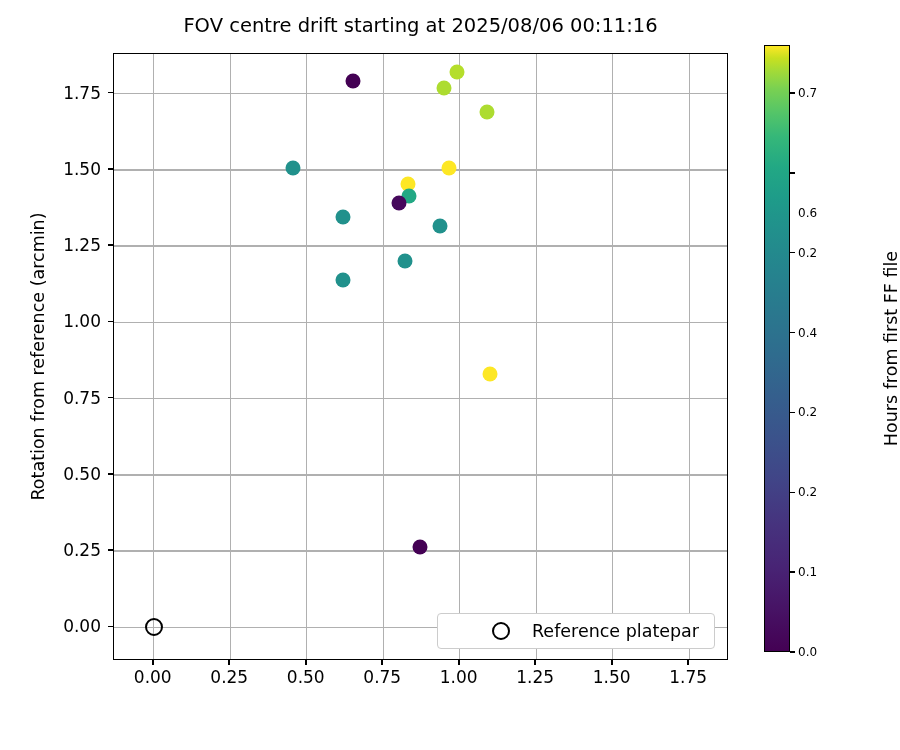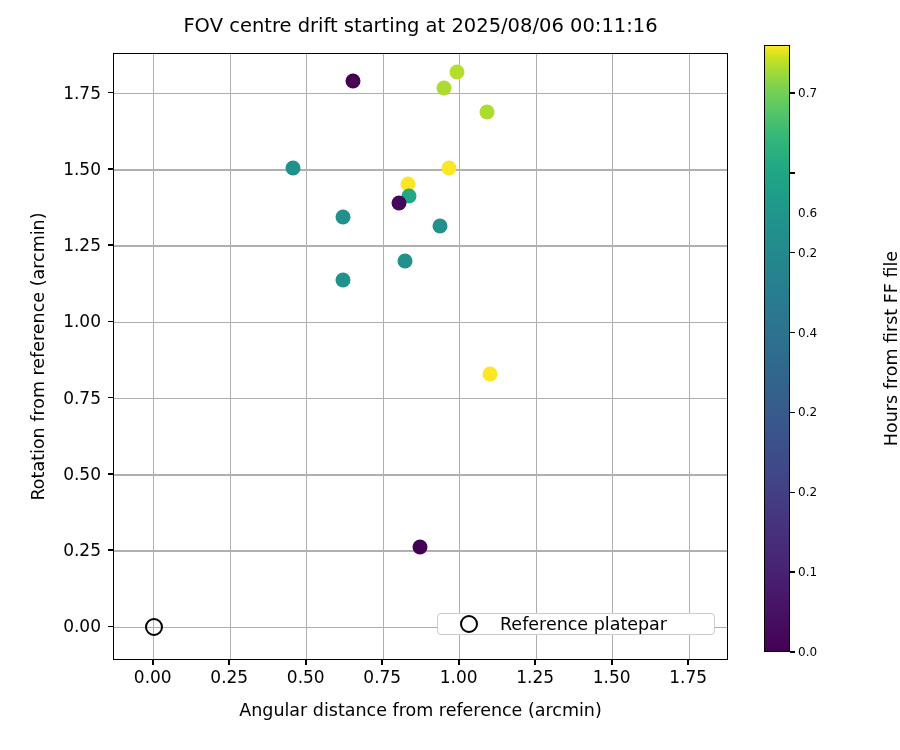--- a/index.html
+++ b/index.html
@@ -136,27 +136,28 @@
     box-sizing: border-box;
     transform: translate(-50%, -50%);
   }
 
   
   #legend {
     position: absolute;
     left: 437px;
     top: 613px;
     width: 278px;
-    height: 22px;
+    height: 36px;
     background: #ffffff;
     border: 1px solid #cccccc;
     border-radius: 4px;
     display: flex;
     align-items: center;
     box-sizing: border-box;
+    padding-left: 32px;
   }
   #legend-marker-wrap {
     width: 62px;
     display: flex;
     justify-content: center;
     align-items: center;
   }
   #legend-marker {
     width: 18px;
     height: 18px;
@@ -256,21 +257,20 @@
         <div class="point" style="left: 229.478px; top: 225.719px; background: rgb(33, 145, 140);"></div>
         <div class="point" style="left: 376.343px; top: 320.276px; background: rgb(253, 231, 37);"></div>
         <div class="point" style="left: 305.97px; top: 492.616px; background: rgb(68, 1, 84);"></div>
         <div id="refmarker" style="left: 39.7761px; top: 573.447px;"></div>
       </div>
   </div>
 
   <div id="ticks-x"></div>
   <div id="ticks-y"></div>
 
-  <div id="xlabel">Angular distance from reference (arcmin)</div>
   <div id="ylabel">Rotation from reference (arcmin)</div>
 
   <div id="legend">
     <div id="legend-marker-wrap">
       <div id="legend-marker"></div>
     </div>
     <div id="legend-text">Reference platepar</div>
   </div>
 
   <div id="cbar"></div>

